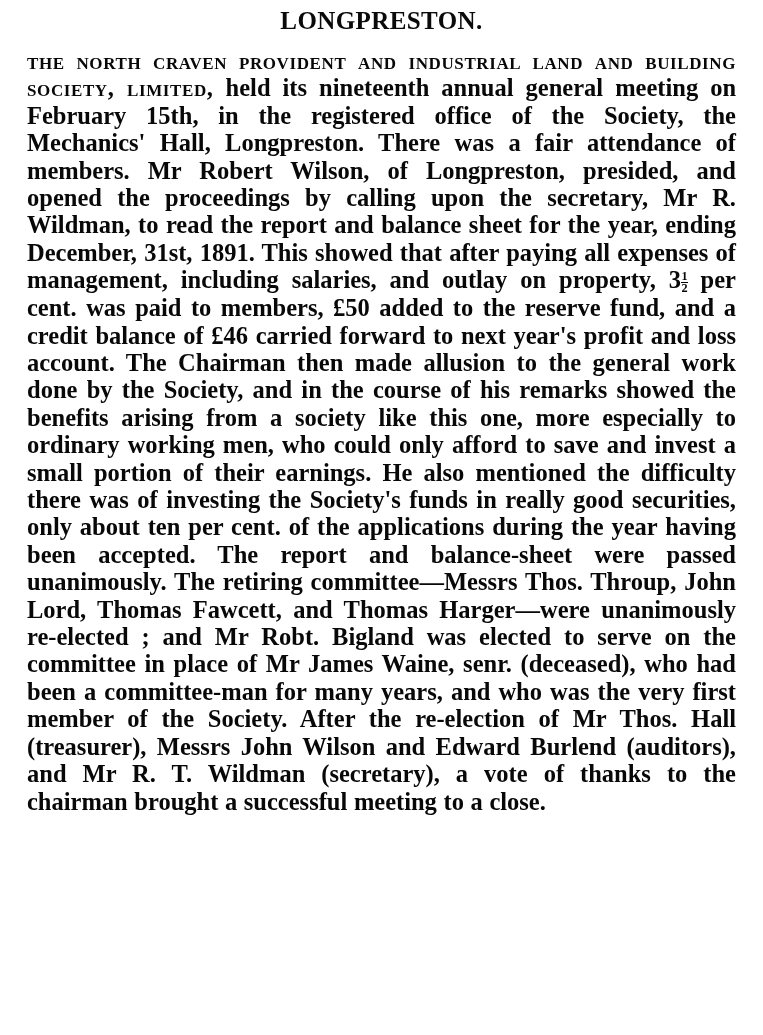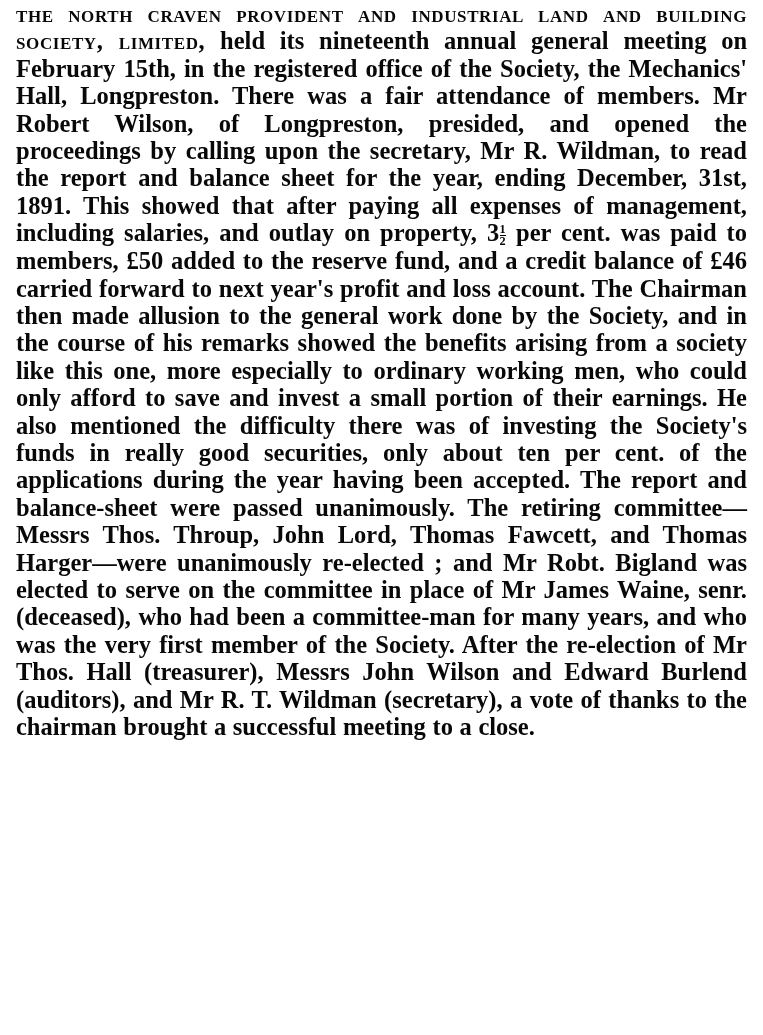--- a/index.html
+++ b/index.html
@@ -33,21 +33,21 @@
     font-size: 25px;
     line-height: 30px;
     letter-spacing: 0.4px;
     margin: 6px 0 0 0;
     padding: 0;
     color: #0a0a0a;
   }
 
   
   .body-text {
-    margin: 0;
+    margin: 11px;
     padding: 0;
     font-size: 24.5px;
     line-height: 27.4px;
     font-weight: bold;
     text-align: justify;
     text-justify: inter-word;
     word-spacing: 0.5px;
     color: #080808;
   }
 
@@ -81,18 +81,19 @@
     background: transparent;
   }
 </style>
 </head>
 <body>
 
 <div id="page">
 
   <div class="article">
 
+    <div class="headline">LONGPRESTON.</div>
 
     <p class="body-text"><span class="smallcaps">The North Craven Provident and Industrial</span> <span class="smallcaps">Land and Building Society, Limited,</span> <span>held its nineteenth annual general meeting on February 15th, in the registered office of the Society, the Mechanics' Hall, Longpreston. There was a fair attendance of members. Mr Robert Wilson, of Longpreston, presided, and opened the proceedings by calling upon the secretary, Mr R. Wildman, to read the report and balance sheet for the year, ending December, 31st, 1891. This showed that after paying all expenses of management, including salaries, and outlay on property, 3</span><span class="frac"><span class="num">1</span><span class="den">2</span></span><span> per cent. was paid to members, £50 added to the reserve fund, and a credit balance of £46 carried forward to next year's profit and loss account. The Chairman then made allusion to the general work done by the Society, and in the course of his remarks showed the benefits arising from a society like this one, more especially to ordinary working men, who could only afford to save and invest a small portion of their earnings. He also mentioned the difficulty there was of investing the Society's funds in really good securities, only about ten per cent. of the applications during the year having been accepted. The report and balance-sheet were passed unanimously. The retiring committee—Messrs Thos. Throup, John Lord, Thomas Fawcett, and Thomas Harger—were unanimously re-elected ; and Mr Robt. Bigland was elected to serve on the committee in place of Mr James Waine, senr. (deceased), who had been a committee-man for many years, and who was the very first member of the Society. After the re-election of Mr Thos. Hall (treasurer), Messrs John Wilson and Edward Burlend (auditors), and Mr R. T. Wildman (secretary), a vote of thanks to the chairman brought a successful meeting to a close.</span></p>
 
   </div>
 
 </div>
 
 </body></html>

